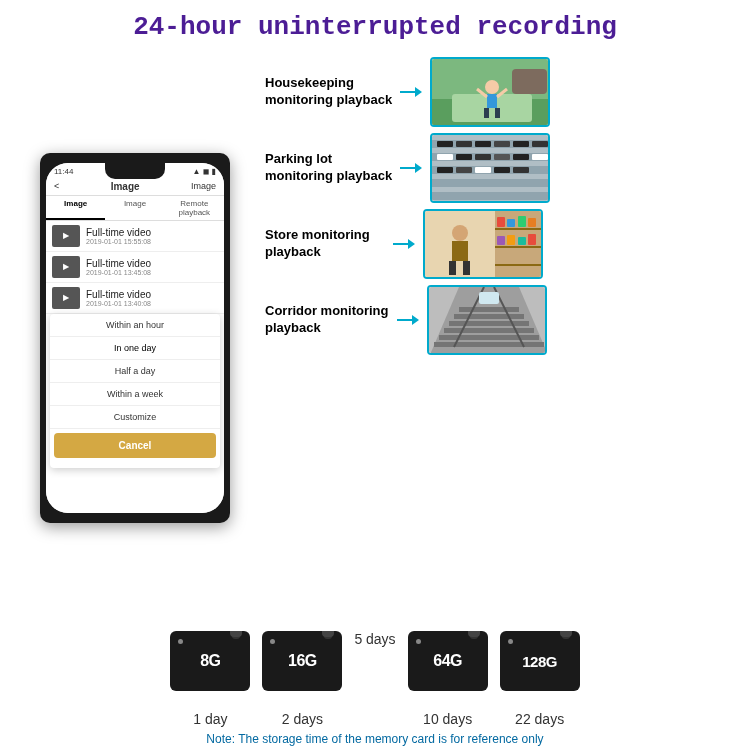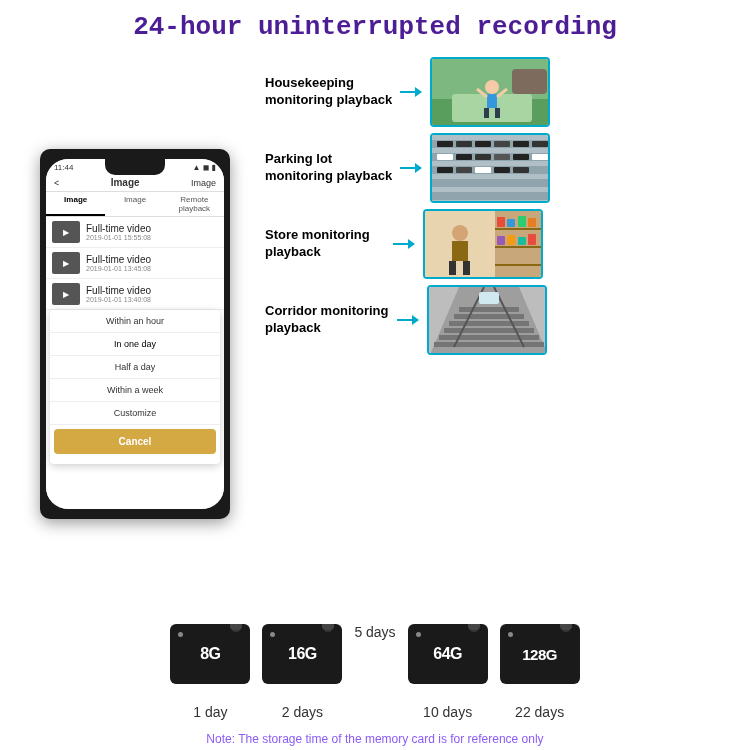--- a/index.html
+++ b/index.html
@@ -299,23 +299,23 @@
       left: 8px;
     }
 
     .storage-days {
       font-size: 14px;
       color: #333;
     }
 
     .storage-note {
       font-size: 12px;
-      color: #8b5cf6;
+      color: #0369a1;
       text-align: right;
-      margin-top: 8px;
+      margin-top: 1px;
     }
 
     
     .monitoring-img-wrap {
       width: 120px;
       height: 70px;
       border-radius: 4px;
       overflow: hidden;
       border: 2px solid #00aacc;
       position: relative;

